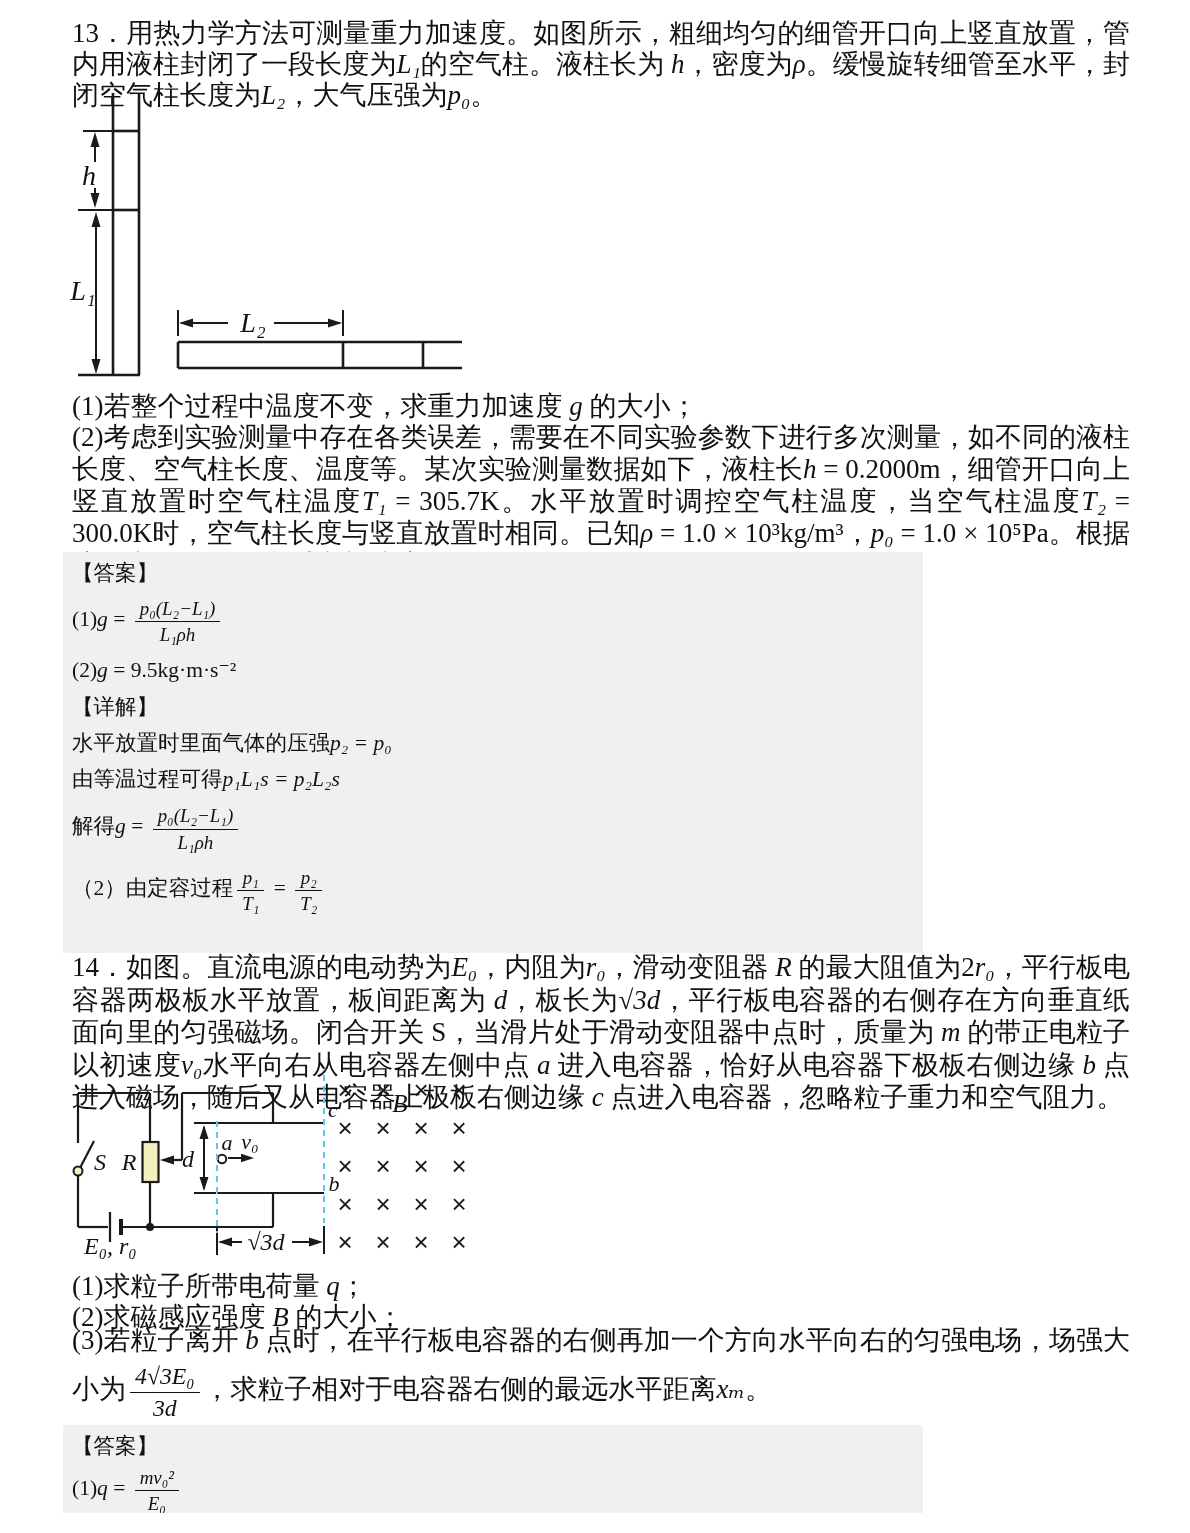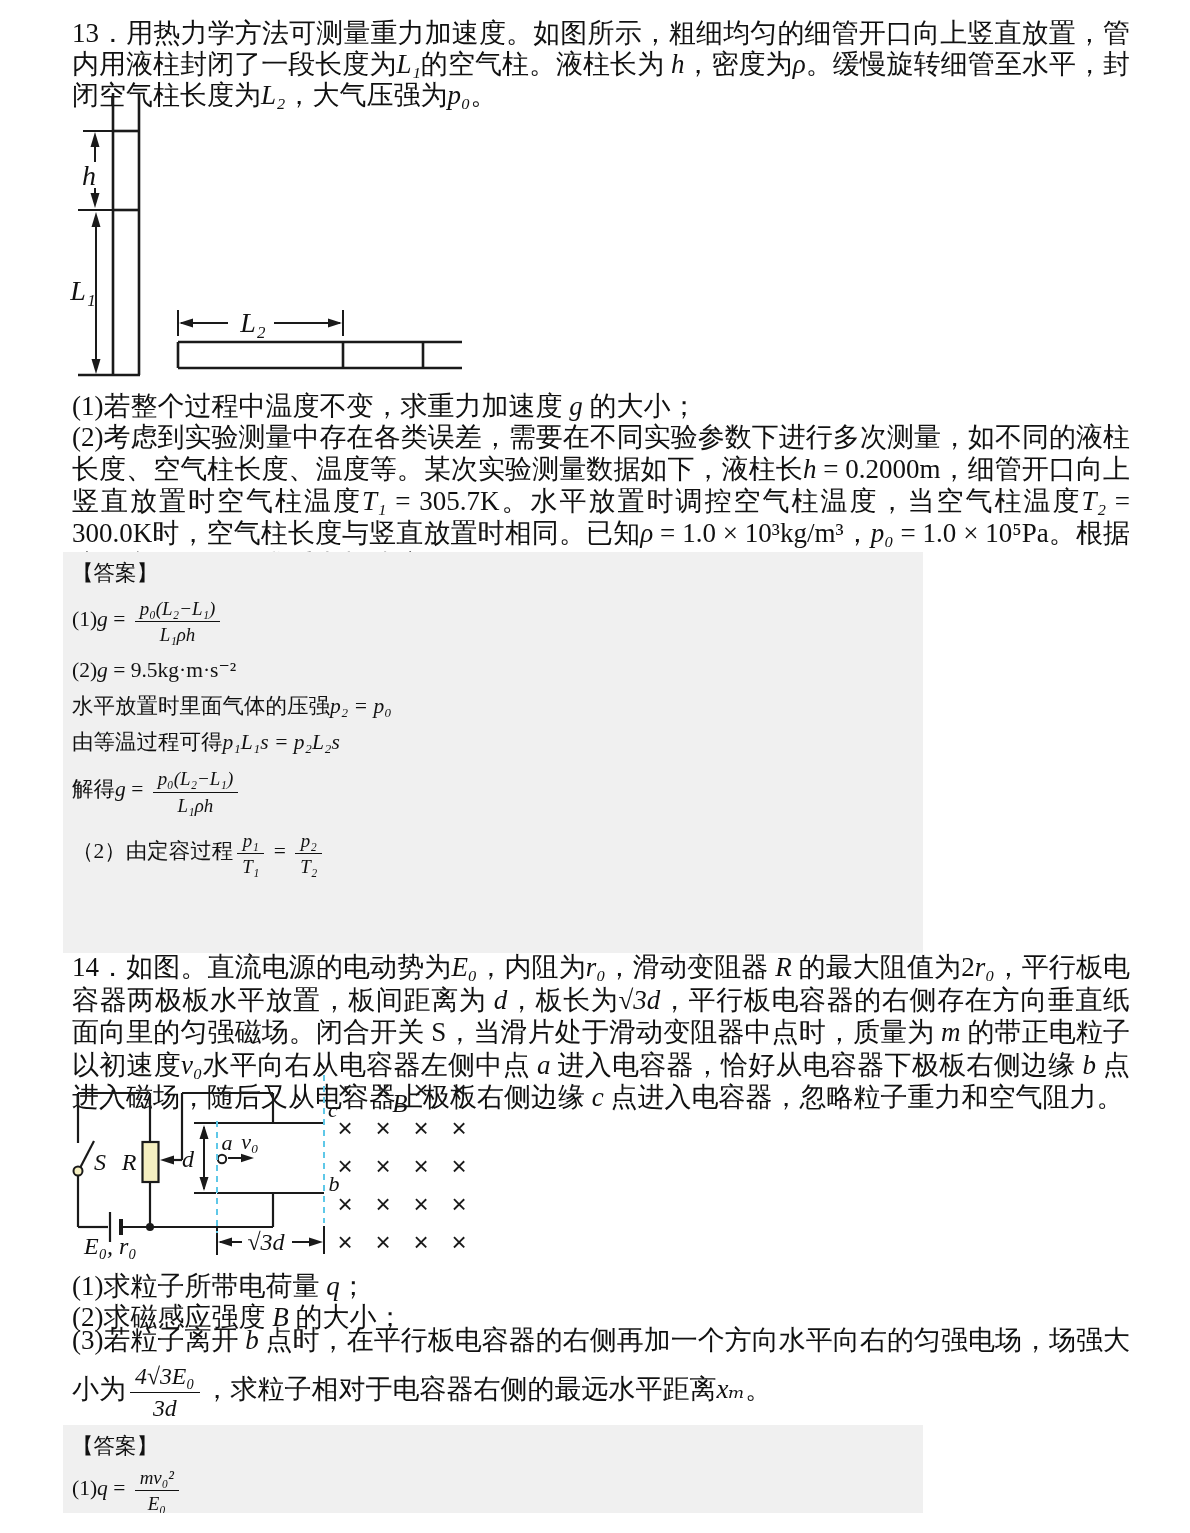--- a/index.html
+++ b/index.html
@@ -66,20 +66,21 @@
     </g>
   </svg>
 
   <div class="para" style="left:72px; top:391px; width:1058px;"><span class="c">(1)若整个过程中温度不变，求重力加速度 </span><span class="m">g</span><span class="c"> 的大小；</span></div>
   <div class="para" style="left:72px; top:421px; width:1058px; line-height:32px;"><span class="c">(2)考虑到实验测量中存在各类误差，需要在不同实验参数下进行多次测量，如不同的液柱长度、空气柱长度、温度等。某次实验测量数据如下，液柱长</span><span class="m">h</span><span class="c"> = 0.2000m，细管开口向上竖直放置时空气柱温度</span><span class="m">T₁</span><span class="c"> = 305.7K。水平放置时调控空气柱温度，当空气柱温度</span><span class="m">T₂</span><span class="c"> = 300.0K时，空气柱长度与竖直放置时相同。已知</span><span class="m">ρ</span><span class="c"> = 1.0 × 10³kg/m³，</span><span class="m">p₀</span><span class="c"> = 1.0 × 10⁵Pa。根据该组实验数据，求重力加速度 </span><span class="m">g</span><span class="c"> 的值。</span></div>
 
   <div class="ansblock" style="top:552px; height:401px;">
     <div class="aline">【答案】</div>
     <div class="aline" style="margin-top:6px;"><span class="c">(1)</span><span class="m">g</span><span class="c"> = </span><span class="frac"><span class="num">p₀(L₂−L₁)</span><span class="den">L₁ρh</span></span></div>
     <div class="aline" style="margin-top:8px;"><span class="c">(2)</span><span class="m">g</span><span class="c"> = 9.5kg·m·s⁻²</span></div>
+    <div class="aline" style="margin-top:6px;">【详解】</div>
     <div class="aline" style="margin-top:5px;"><span class="c">水平放置时里面气体的压强</span><span class="m">p₂ = p₀</span></div>
     <div class="aline" style="margin-top:5px;"><span class="c">由等温过程可得</span><span class="m">p₁L₁s = p₂L₂s</span></div>
     <div class="aline" style="margin-top:7px;"><span class="c">解得</span><span class="m">g</span><span class="c"> = </span><span class="frac"><span class="num">p₀(L₂−L₁)</span><span class="den">L₁ρh</span></span></div>
     <div class="aline" style="margin-top:9px;"><span class="c">（2）由定容过程</span><span class="frac"><span class="num">p₁</span><span class="den">T₁</span></span><span class="c"> = </span><span class="frac"><span class="num">p₂</span><span class="den">T₂</span></span></div>
 
   </div>
 
   <div class="para" style="left:72px; top:951px; width:1058px; line-height:32.5px;"><span class="c">14．如图。直流电源的电动势为</span><span class="m">E₀</span><span class="c">，内阻为</span><span class="m">r₀</span><span class="c">，滑动变阻器 </span><span class="m">R</span><span class="c"> 的最大阻值为2</span><span class="m">r₀</span><span class="c">，平行板电容器两极板水平放置，板间距离为 </span><span class="m">d</span><span class="c">，板长为</span><span class="m">√3d</span><span class="c">，平行板电容器的右侧存在方向垂直纸面向里的匀强磁场。闭合开关 S，当滑片处于滑动变阻器中点时，质量为 </span><span class="m">m</span><span class="c"> 的带正电粒子以初速度</span><span class="m">v₀</span><span class="c">水平向右从电容器左侧中点 </span><span class="m">a</span><span class="c"> 进入电容器，恰好从电容器下极板右侧边缘 </span><span class="m">b</span><span class="c"> 点进入磁场，随后又从电容器上极板右侧边缘 </span><span class="m">c</span><span class="c"> 点进入电容器，忽略粒子重力和空气阻力。</span></div>
 
   <svg class="fig" style="left:70px; top:1073px;" width="420" height="192" viewBox="0 -12 420 192">

